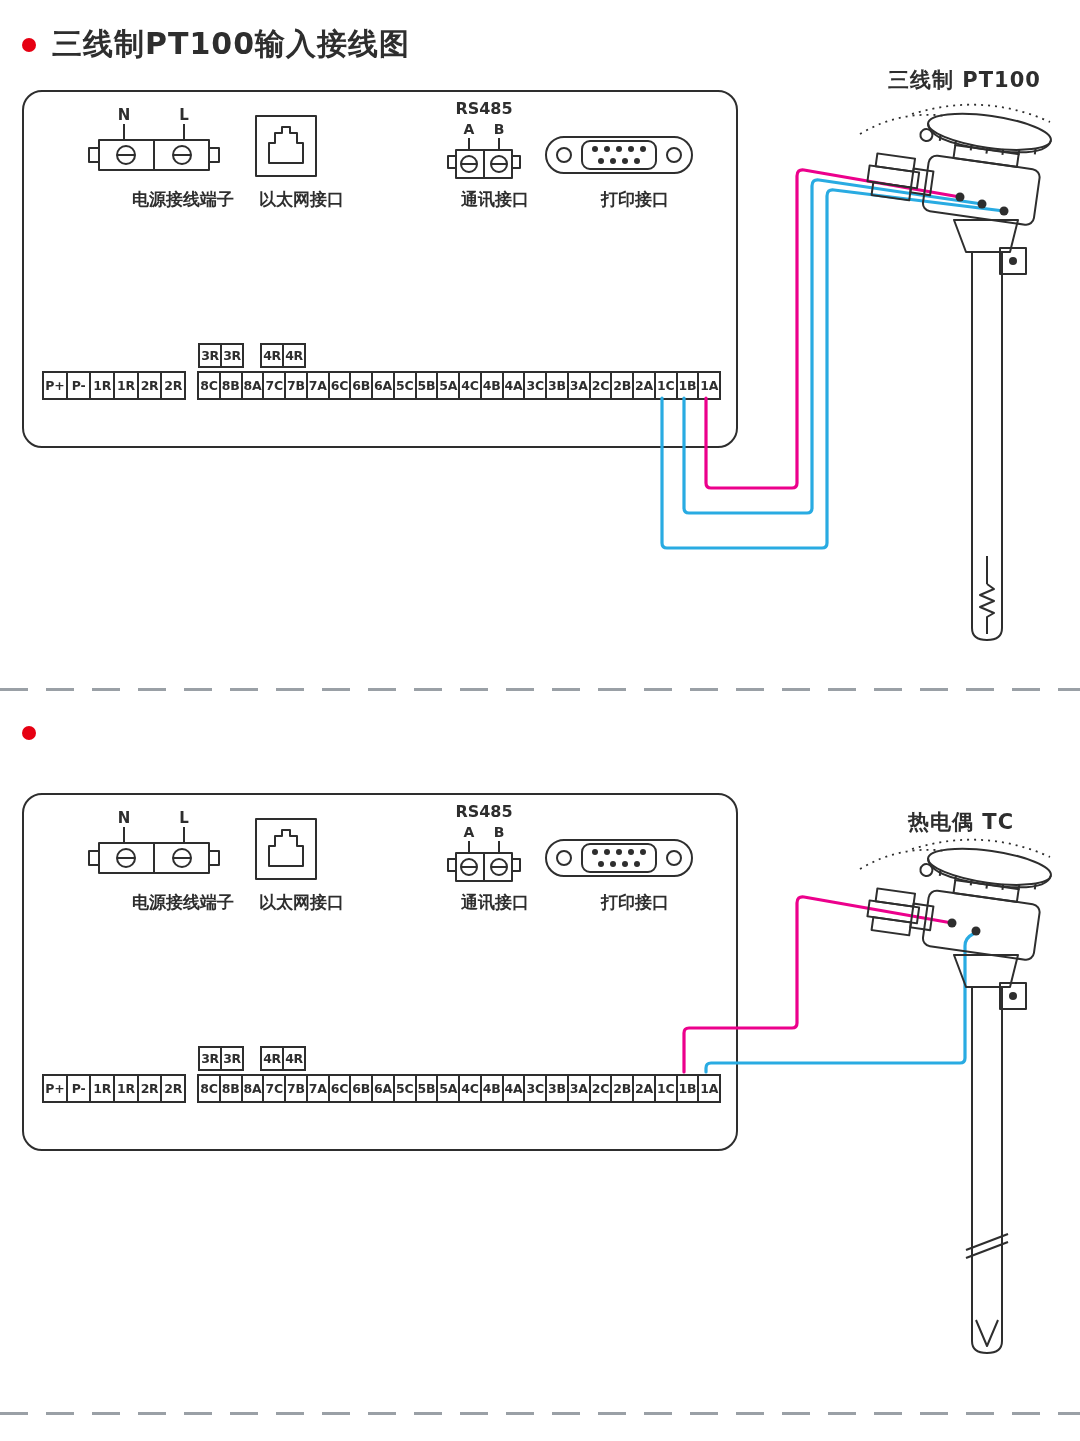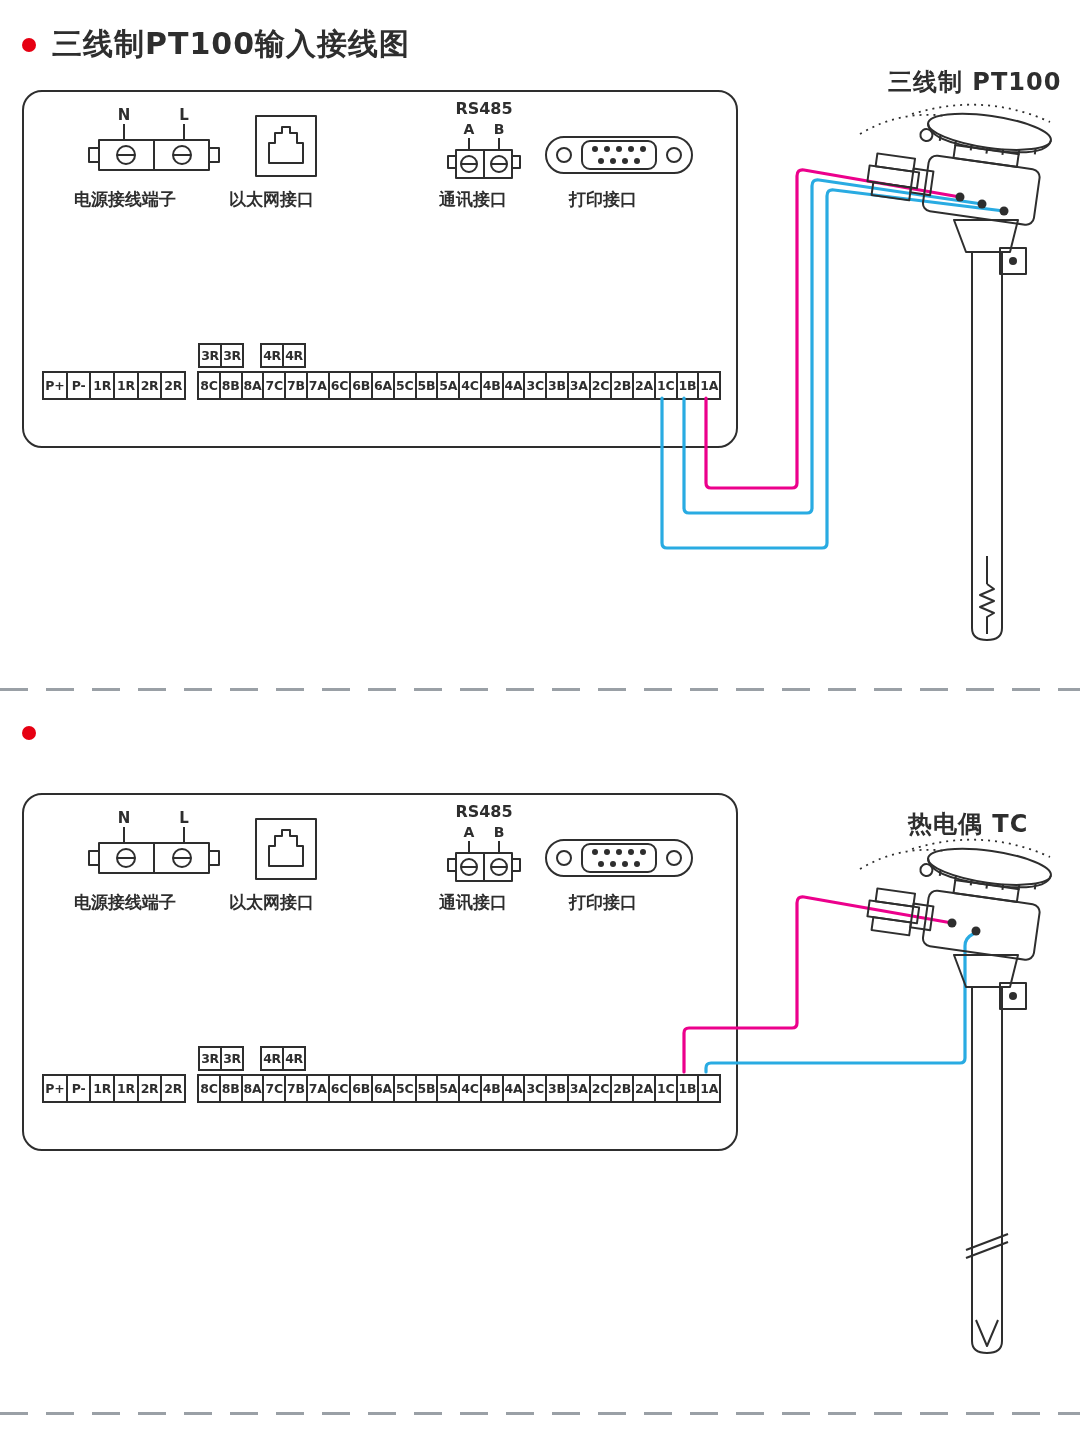--- a/index.html
+++ b/index.html
@@ -9,23 +9,23 @@
   *{margin:0;padding:0;box-sizing:border-box;}
   html,body{background:#fff;}
   body{
     width:1080px;height:1441px;position:relative;overflow:hidden;
     font-family:"DejaVu Sans","Liberation Sans",sans-serif;color:var(--outline);
   }
   .abs{position:absolute;}
   .title-row{display:flex;align-items:center;gap:16px;}
   .bullet{width:14px;height:14px;border-radius:50%;background:var(--bullet);flex:0 0 auto;}
   .section-title{font-size:30px;font-weight:bold;letter-spacing:1px;}
-  .sensor-caption{font-size:24px;font-weight:bold;letter-spacing:1px;}
+  .sensor-caption{font-size:21px;font-weight:bold;letter-spacing:1px;}
   .panel{border:2.5px solid var(--outline);border-radius:20px;background:#fff;}
-  .conn-label{font-size:17px;font-weight:bold;text-align:left;white-space:nowrap;}
+  .conn-label{font-size:17px;font-weight:bold;text-align:right;white-space:nowrap;}
   .strip{display:flex;border:2px solid var(--outline);background:#fff;}
   .cell{
     flex:1;display:flex;align-items:center;justify-content:center;
     border-right:2px solid var(--outline);
     font-size:12.5px;font-weight:bold;letter-spacing:-0.3px;white-space:nowrap;
   }
   .cell:last-child{border-right:none;}
   svg{overflow:visible;}
   svg text{fill:var(--outline);font-weight:bold;font-family:"DejaVu Sans","Liberation Sans",sans-serif;}
   .ln{stroke:var(--outline);stroke-width:2;fill:none;stroke-linejoin:round;}

